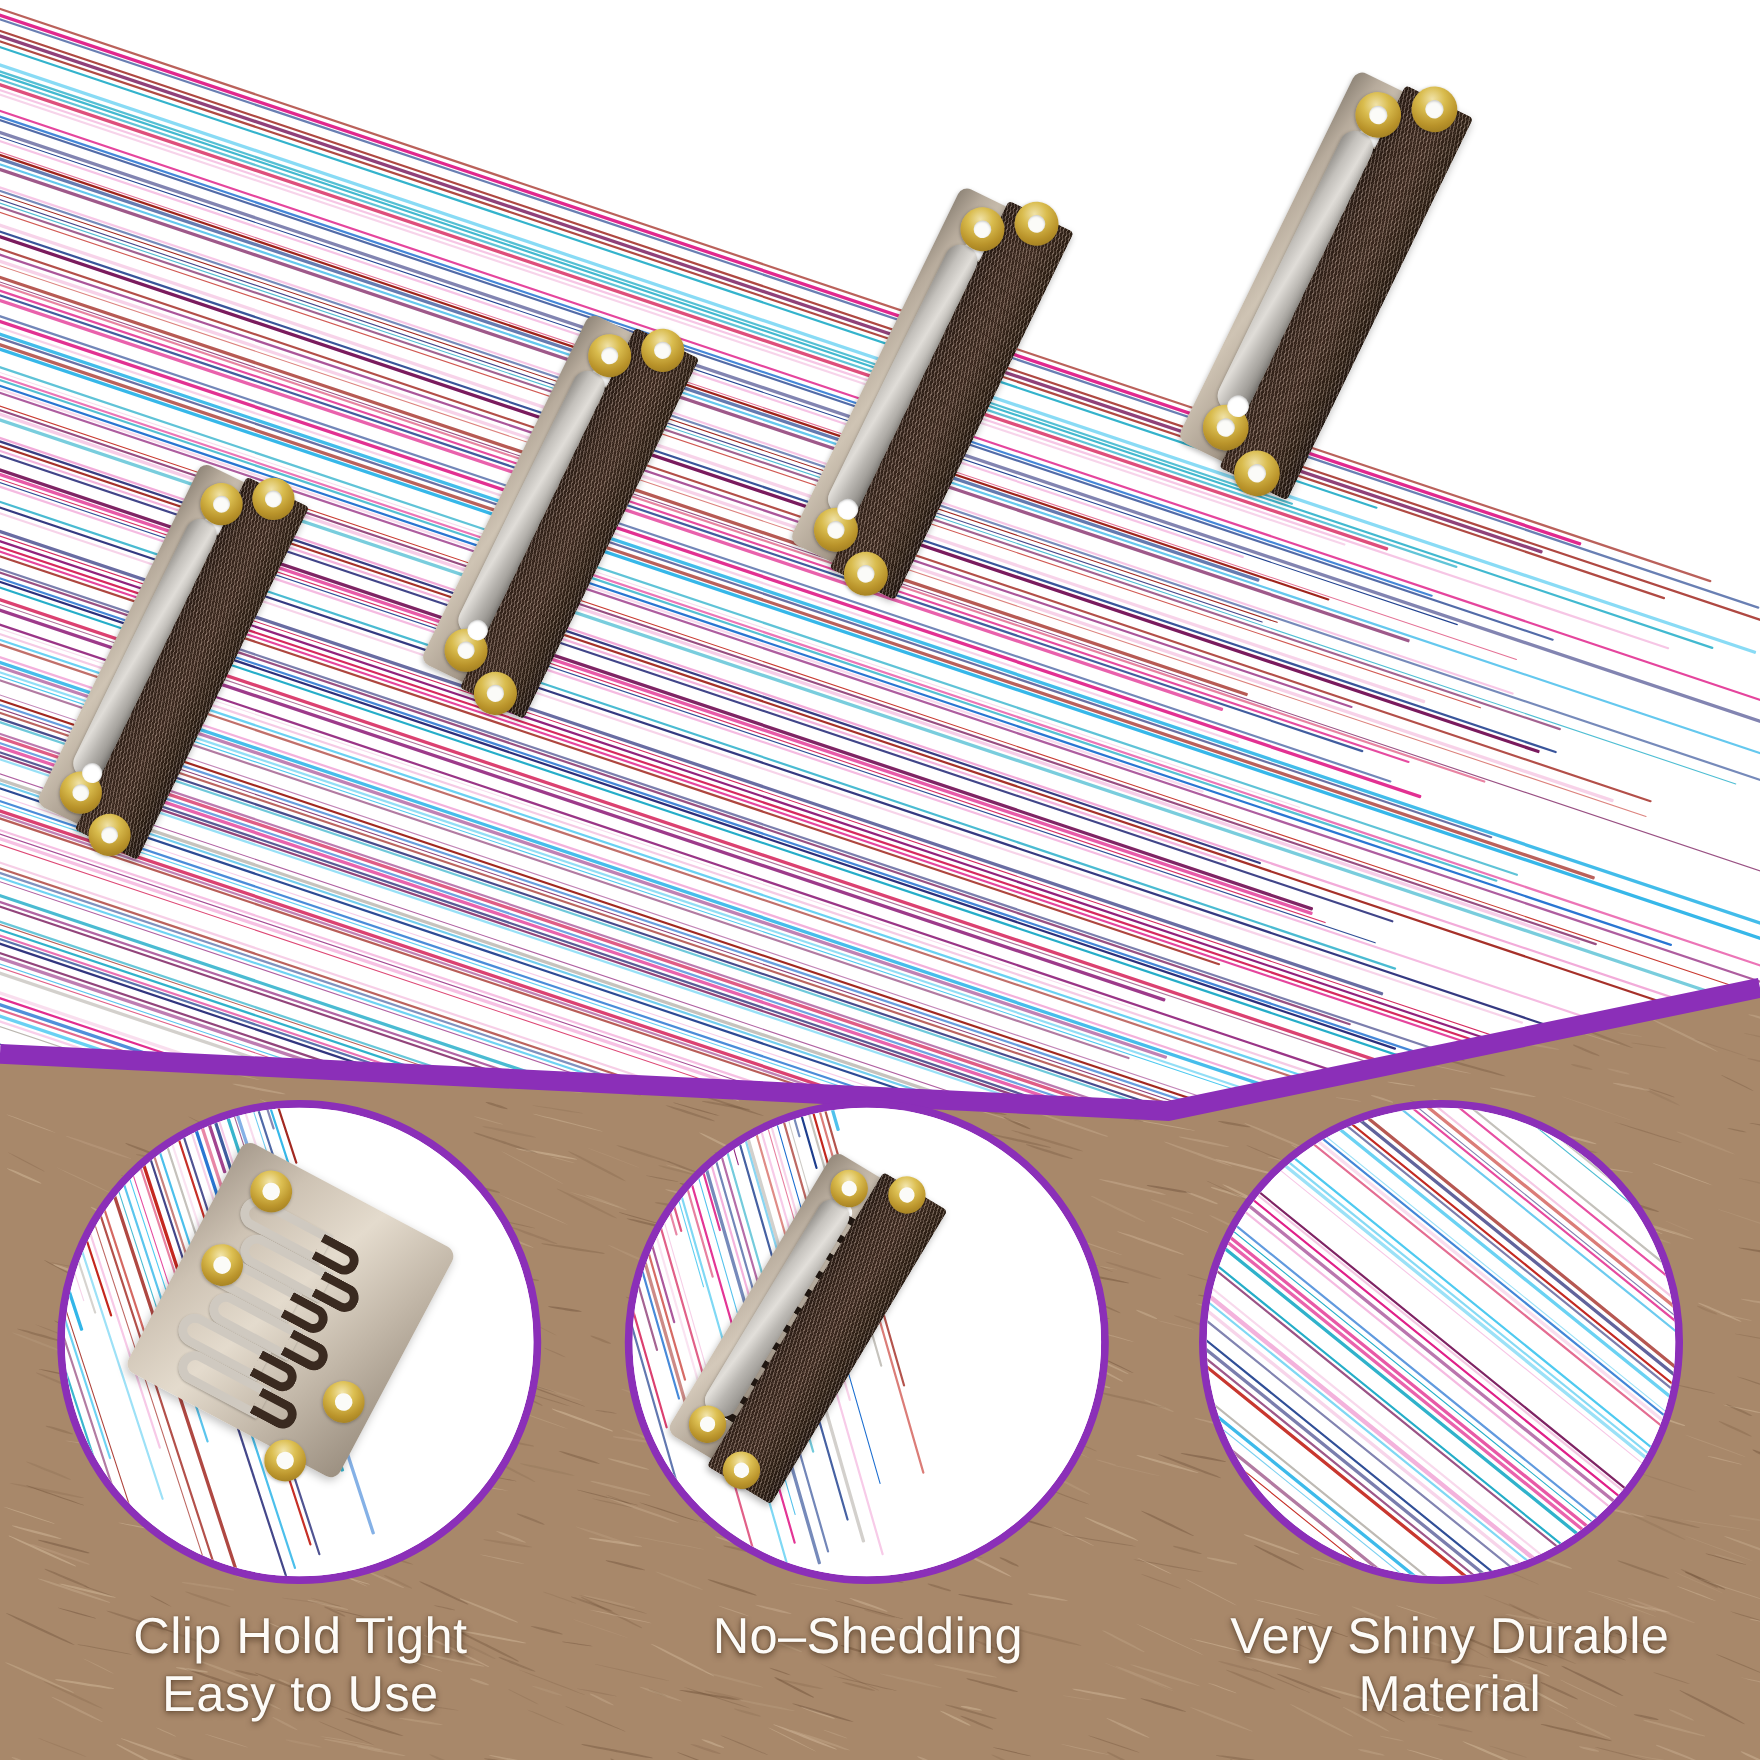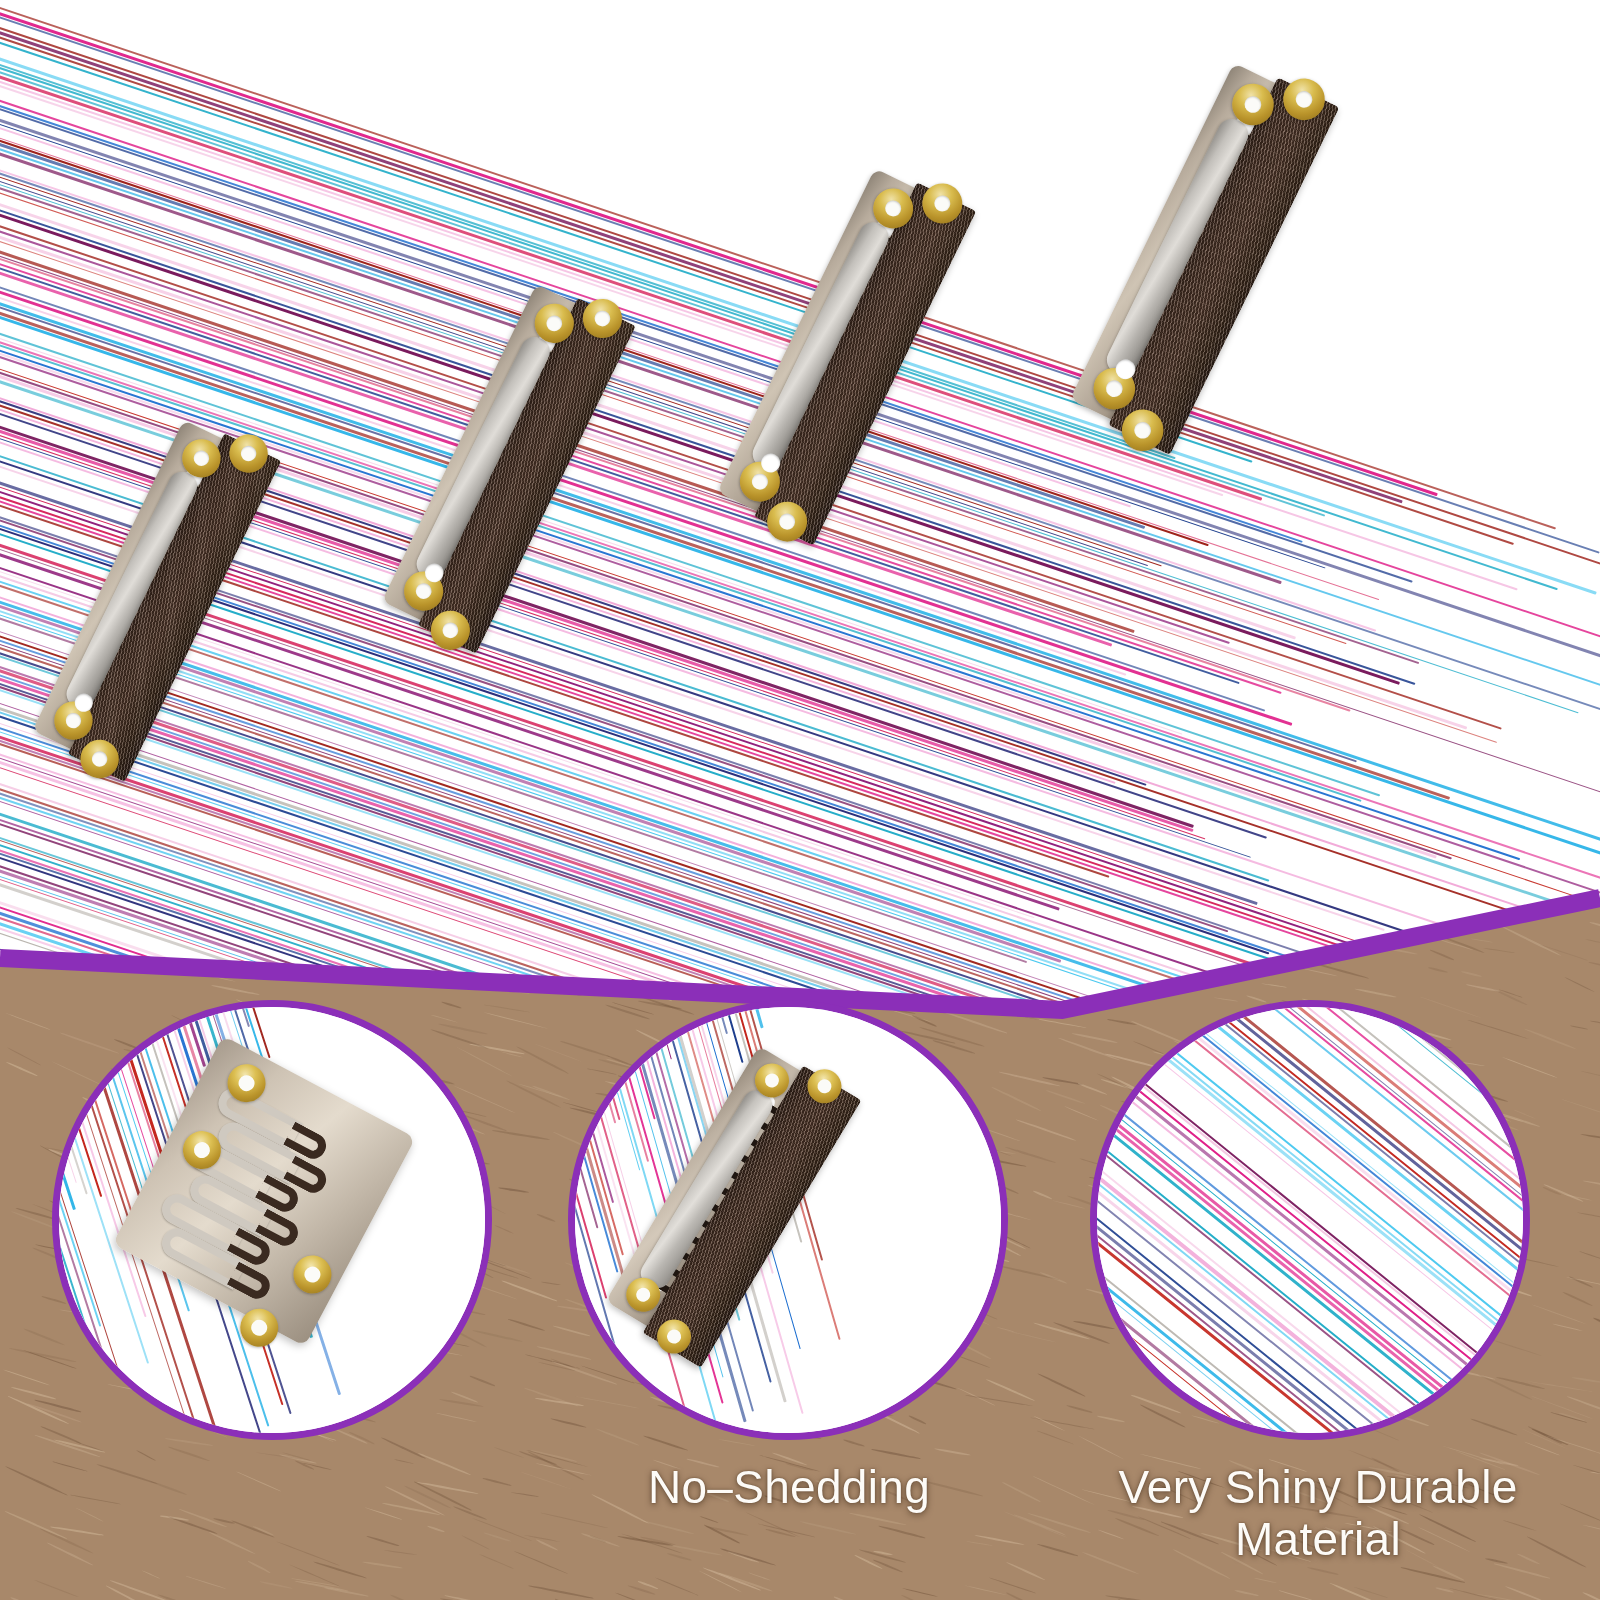--- a/index.html
+++ b/index.html
@@ -1556,17 +1556,19 @@
           <div style="position: absolute; left: 0px; width: 1000px; border-radius: 1px; top: 950.6px; height: 1.8px; background: rgb(192, 27, 18); opacity: 0.64;"></div>
           <div style="position: absolute; left: 0px; width: 1000px; border-radius: 1px; top: 968.2px; height: 2.4px; background: rgb(185, 181, 174); opacity: 0.74;"></div>
           <div style="position: absolute; left: 0px; width: 1000px; border-radius: 1px; top: 973.7px; height: 1.8px; background: rgb(242, 168, 216); opacity: 0.76;"></div>
           <div style="position: absolute; left: 0px; width: 1000px; border-radius: 1px; top: 996.1px; height: 2.4px; background: rgb(185, 181, 174); opacity: 0.76;"></div>
           <div style="position: absolute; left: 0px; width: 1000px; border-radius: 1px; top: 1003.3px; height: 2.4px; background: rgb(143, 31, 122); opacity: 0.58;"></div>
           <div style="position: absolute; left: 0px; width: 1000px; border-radius: 1px; top: 1008.6px; height: 2.4px; background: rgb(158, 32, 24); opacity: 0.68;"></div>
         </div>
       </div>
   </div>
 
+  <div class="caption" style="left:30px;top:1462px;width:486px;">Clip Hold Tight
+Easy to Use</div>
   <div class="caption" style="left:1068px;top:1462px;width:500px;">Very Shiny Durable
 Material</div>
   <div class="caption" style="left:546px;top:1462px;width:486px;">No–Shedding</div>
 
 </div>
 
 </body></html>

